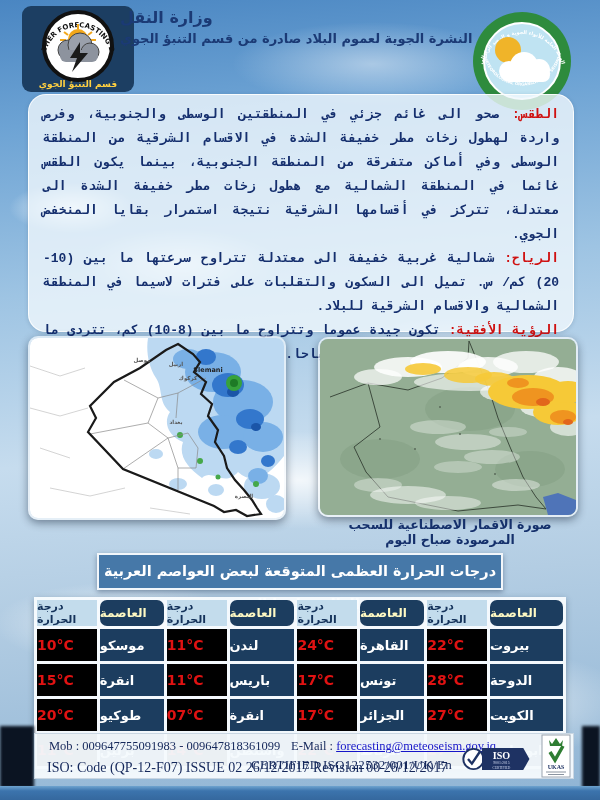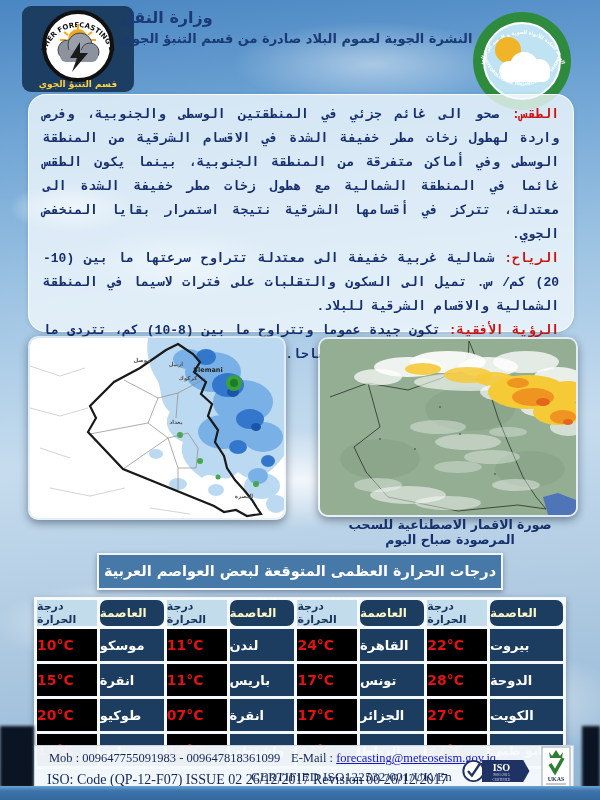--- a/index.html
+++ b/index.html
@@ -46,21 +46,21 @@
     box-shadow:0 2px 6px rgba(20,40,70,.35);}
   table.temps th,table.temps td{padding:0;text-align:left;vertical-align:middle;}
   th.dark{background:#1c3d5f;color:#fef9c3;font-size:12px;height:20px;font-weight:bold;border-radius:7px;}
   th.light{background:#c3dcec;color:#14325a;font-size:11px;height:20px;font-weight:bold;}
   td.city{background:#1c3d5f;color:#fff;font-size:13px;font-weight:bold;height:32px;}
   td.temp{background:#000000;color:#e01212;font-size:14px;font-weight:bold;height:24px;direction:ltr;margin-left:23px;}
   
   .dark-edge{background:#0b1422;filter:blur(1.5px);}
   .footer{left:34px;top:733px;width:540px;height:46px;background:rgba(245,250,253,.96);
     border:1px solid #c9d6e2;box-sizing:border-box;font-family:"Liberation Serif",serif;
-    color:#14275a;margin-top:12px;}
+    color:#14275a;}
   .footer .f-mob{left:14px;top:5px;font-size:12.5px;}
   .footer .f-email{left:256px;top:5px;font-size:12.5px;}
   .footer .f-email a{color:#1515c8;}
   .footer .f-iso{left:12px;top:26px;font-size:14px;}
   .footer .f-cert{left:216px;top:23px;font-size:13px;letter-spacing:.3px;}
   .bottom-bar{left:0;top:786px;width:600px;height:14px;
     background:linear-gradient(#6ea3cf,#3c74ad 35%,#35689e);}
 </style>
 </head>
 <body>

